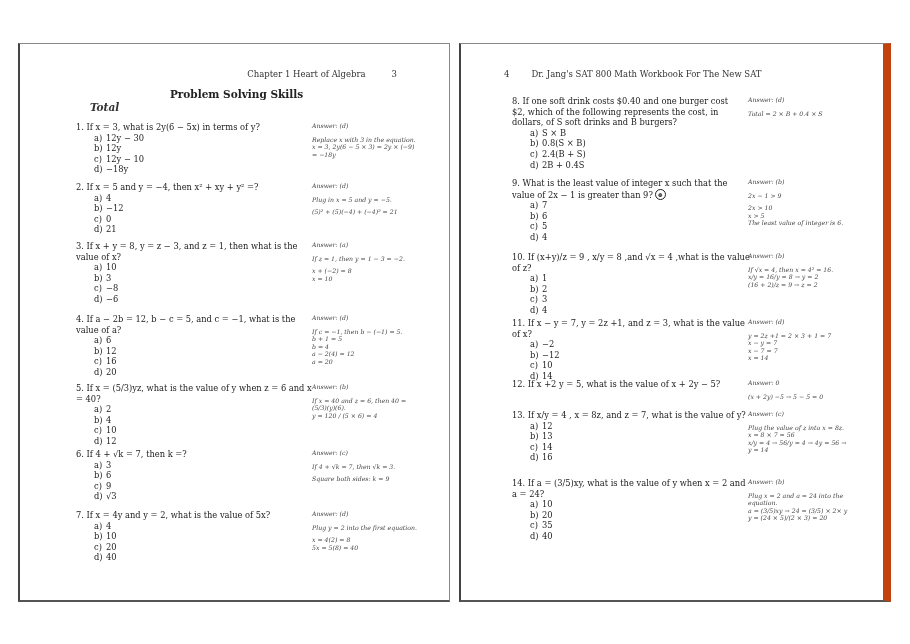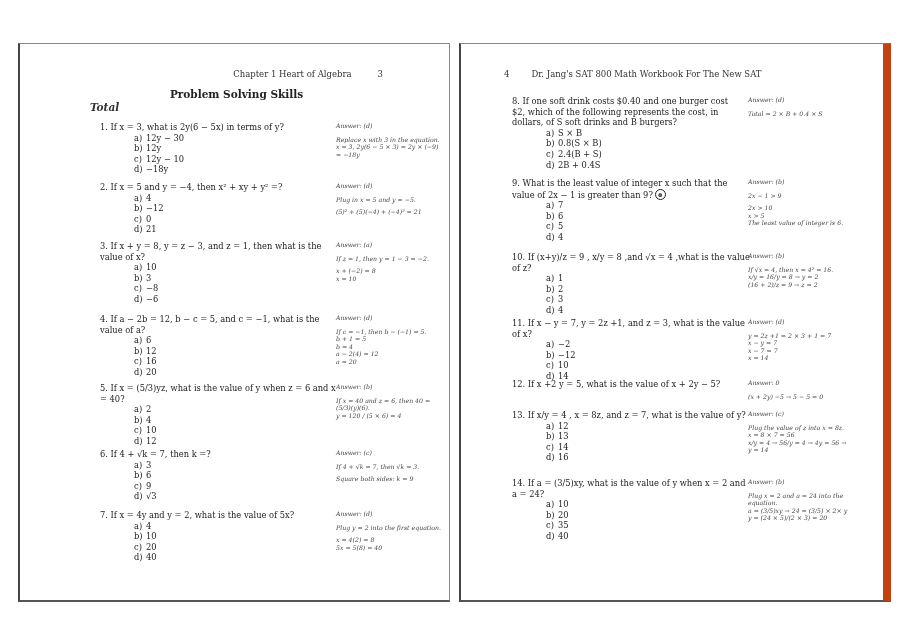--- a/index.html
+++ b/index.html
@@ -8,32 +8,32 @@
     font-family: "DejaVu Serif", "Liberation Serif", serif; color: #222;
   }
   .page {
     position: absolute; top: 43px; height: 559px; width: 432px;
     border: 1px solid #888; border-left: 2px solid #444; border-bottom: 2px solid #555;
     box-sizing: border-box; background: #fff;
   }
   #page-left { left: 18px; }
   #page-right { left: 459px; border-right: 8px solid #c2410c; }
   .header { position: absolute; top: 25px; font-size: 8.5px; color: #333; white-space: nowrap; }
-  #page-left .header { right: 66px; }
+  #page-left .header { right: 52px; }
   #page-right .header { left: 43px; }
   .header .pnum { display: inline-block; }
   #page-left .header .pnum { margin-left: 26px; }
   #page-right .header .pnum { margin-right: 22px; }
   .title { position: absolute; top: 44px; left: 0; right: 0; text-align: center; font-size: 10.5px; font-weight: bold; padding-left: 4px; }
   .section { position: absolute; top: 57px; left: 70px; font-size: 10.5px; font-style: italic; font-weight: bold; color: #333; }
-  .q { position: absolute; left: 80px; width: 340px; font-size: 8.3px; line-height: 10.6px; }
+  .q { position: absolute; left: 56px; width: 340px; font-size: 8.3px; line-height: 10.6px; }
   #page-right .q { left: 51px; }
   .stem { width: 222px; position: relative; }
   #page-right .stem { width: 225px; }
-  .opts { margin-left: 34px; }
+  .opts { margin-left: 18px; }
   .opt span.l { display: inline-block; width: 12px; }
   .ans { position: absolute; left: 236px; top: 0; width: 105px; font-size: 6.2px; line-height: 7.6px; font-style: italic; color: #444; }
   #page-right .ans { left: 236px; }
   .ans .ahead { margin-bottom: 6px; }
   .ans .ln { white-space: nowrap; }
   .ans .gap { height: 5px; }
   .cursor-icon { display: inline-block; width: 9px; height: 9px; border: 1px solid #222; border-radius: 50%; font-size: 6px; line-height: 9px; text-align: center; font-style: normal; font-weight: bold; vertical-align: 1px; margin-left: 2px; }
 </style>
 </head>
 <body>

